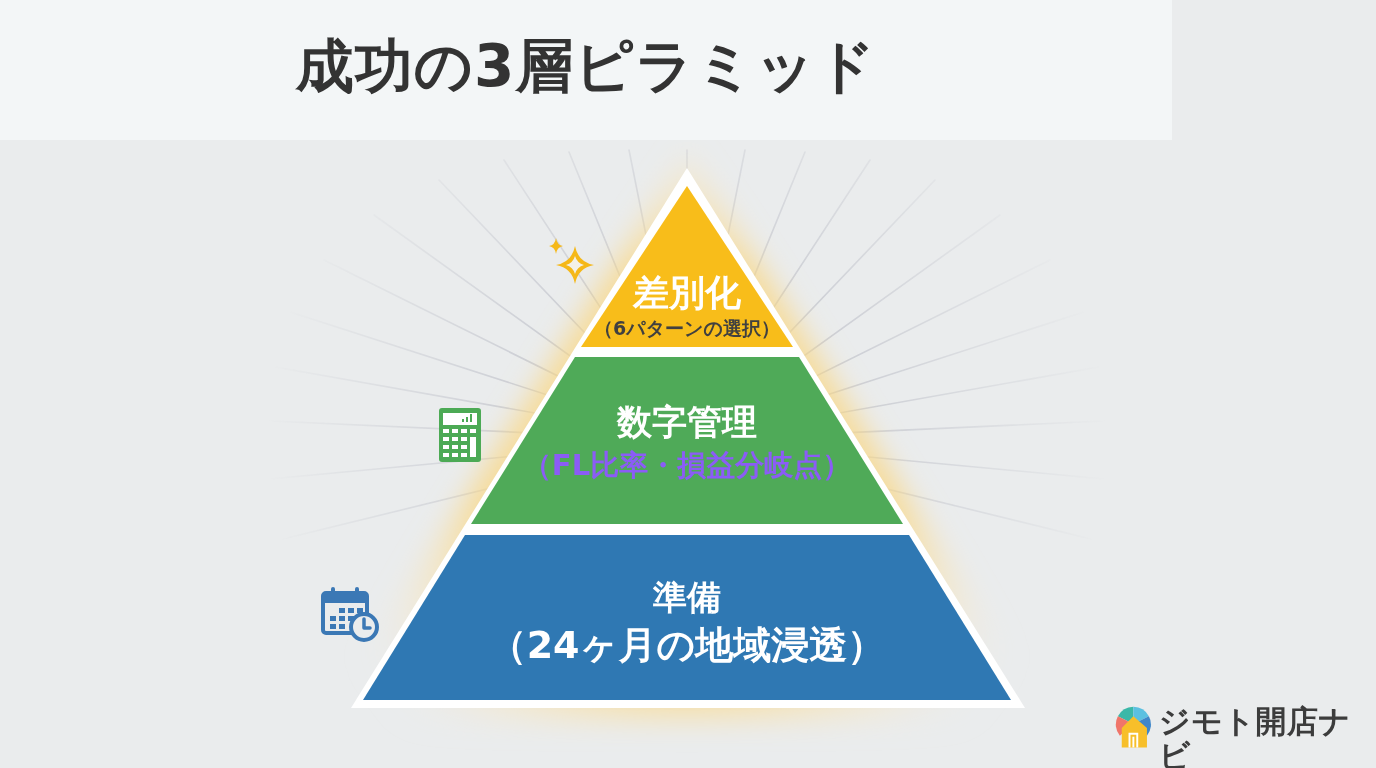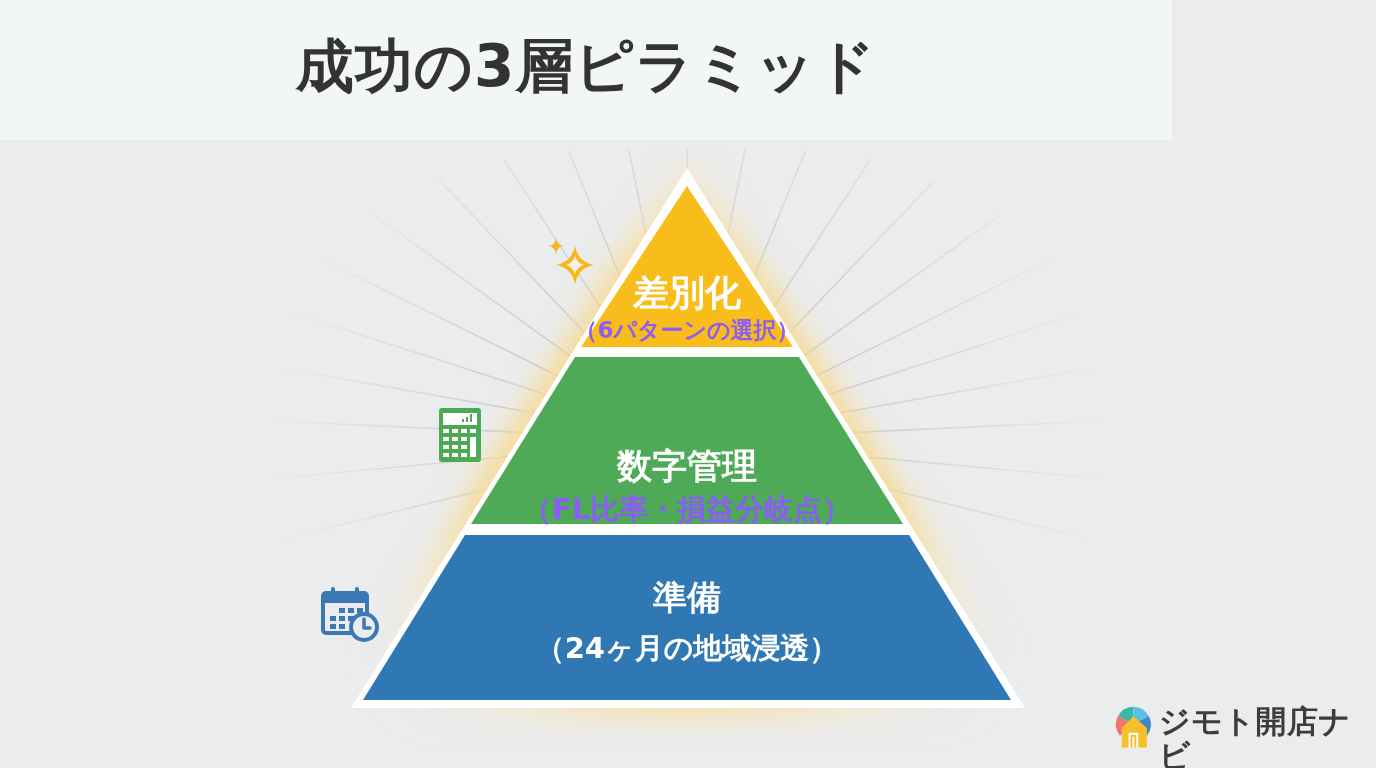--- a/index.html
+++ b/index.html
@@ -51,27 +51,27 @@
     .layer-title {
       display: block;
       line-height: 1.15;
     }
     .layer-sub {
       display: block;
       line-height: 1.2;
     }
     .t-top { left: 687px; top: 272px; }
     .t-top .layer-title { font-size: 36px; color: #ffffff; }
-    .t-top .layer-sub { font-size: 23px; color: #8b5cf6; margin-top: 4px; }
+    .t-top .layer-sub { font-size: 19px; color: #404040; margin-top: 4px; }
     .t-mid { left: 687px; top: 402px; }
-    .t-mid .layer-title { font-size: 35px; color: #ffffff; margin-top: 44px; }
+    .t-mid .layer-title { font-size: 35px; color: #ffffff; }
     .t-mid .layer-sub { font-size: 29px; color: #8b5cf6; margin-top: 6px; }
     .t-bot { left: 687px; top: 578px; }
     .t-bot .layer-title { font-size: 34px; color: #ffffff; }
-    .t-bot .layer-sub { font-size: 29px; color: #ffffff; margin-top: 14px; }
+    .t-bot .layer-sub { font-size: 38px; color: #ffffff; margin-top: 6px; }
 
     .icon { position: absolute; }
     .logo {
       position: absolute;
       left: 1114px;
       top: 704px;
       display: flex;
       align-items: flex-start;
     }
     .logo-text { margin-left: 6px; display: flex; flex-direction: column; }

